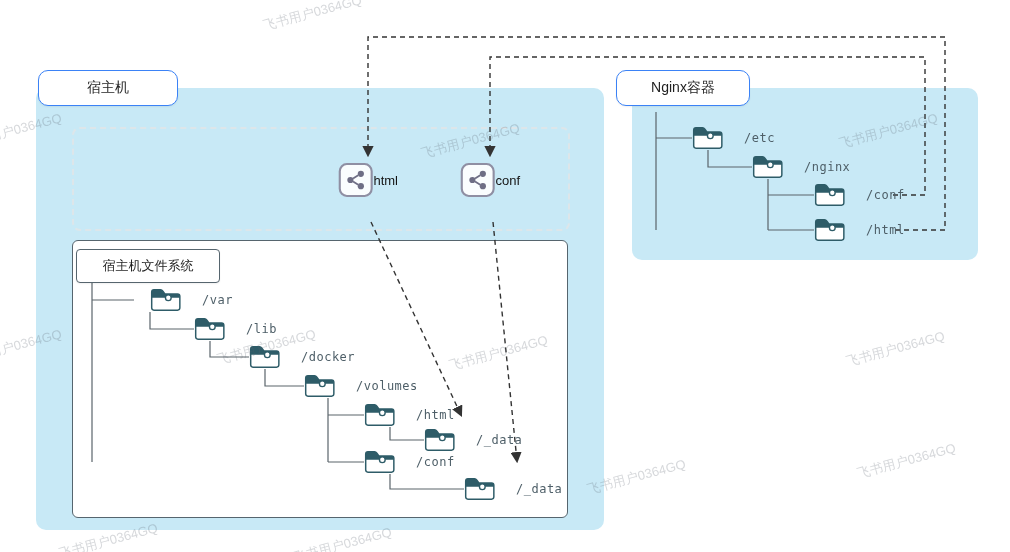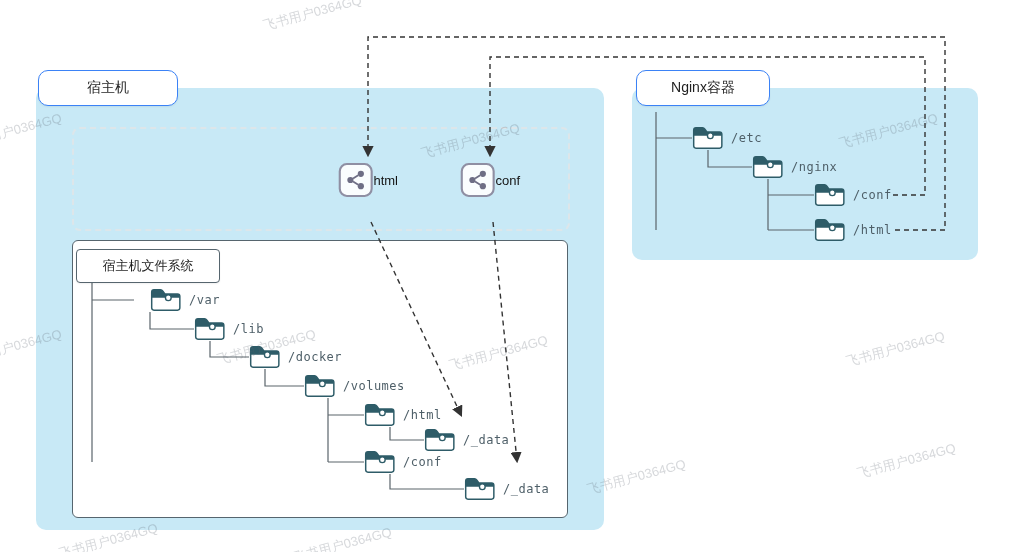--- a/index.html
+++ b/index.html
@@ -15,36 +15,36 @@
   
   .box-blue { position:absolute; background:#c8e9f6; border-radius:10px; z-index:1; }
   .host-box  { left:36px;  top:88px; width:568px; height:442px; }
   .nginx-box { left:632px; top:88px; width:346px; height:172px; }
   .label-tab {
     position:absolute; background:#ffffff; border:1px solid #3b82f6; border-radius:10px;
     display:flex; align-items:center; justify-content:center;
     font-size:14px; color:#1f1f1f; z-index:4; box-shadow:0 1px 2px rgba(0,0,0,0.06);
   }
   .host-label  { left:38px;  top:70px; width:138px; height:34px; }
-  .nginx-label { left:636px; top:70px; width:132px; height:34px;text-align:right; }
+  .nginx-label { left:616px; top:70px; width:132px; height:34px;text-align:right; }
   .volumes-area {
     position:absolute; left:72px; top:127px; width:494px; height:100px;
     border:2px dashed #dde6ea; border-radius:8px; z-index:1;
   }
   .volumes-label { left:78px; top:126px; width:130px; height:34px; font-size:15px; border-color:#c6deeb; }
   .fs-box {
     position:absolute; left:72px; top:240px; width:494px; height:276px;
     background:#ffffff; border:1px solid #56656e; border-radius:6px; z-index:1;
   }
   .fs-label {
     left:76px; top:241px; width:142px; height:32px; font-size:13px;
     border:1px solid #56656e; border-radius:4px;margin-top:8px;
   }
   
-  .folder { position:absolute; display:flex; align-items:center; gap:7px; z-index:3; height:24px; }
+  .folder { position:absolute; display:flex; align-items:center; gap:20px; z-index:3; height:24px; }
   .f-icon { width:32px; height:24px; flex:none; }
   .path {
     font-family:"DejaVu Sans Mono", monospace; font-size:12px; color:#4e5f68; letter-spacing:0.5px;
   }
   
   .volume { position:absolute; width:60px; display:flex; flex-direction:row; align-items:center; z-index:3; }
   .vol-icon { width:40px; height:40px; }
   .vol-name { font-size:13px; color:#141414; margin-top:1px; }
   
   .overlay { position:absolute; left:0; top:0; z-index:2; pointer-events:none; }

